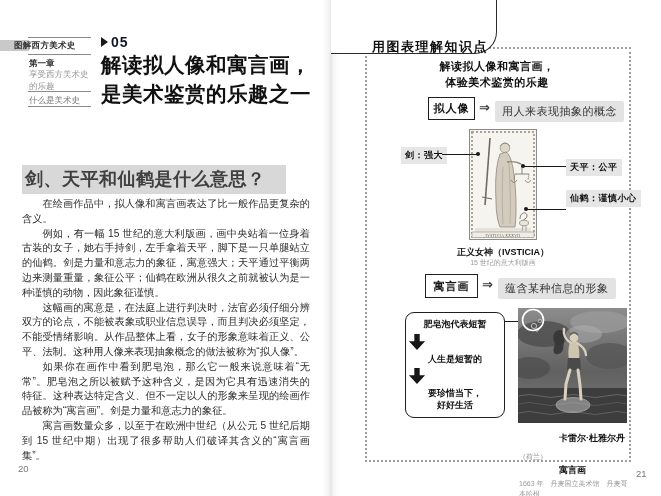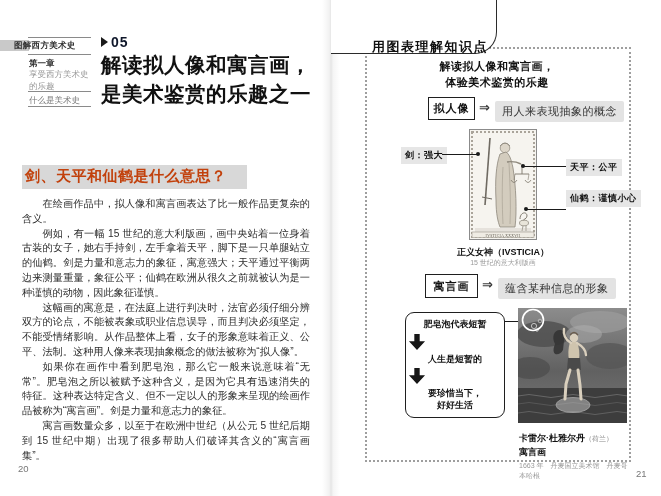--- a/index.html
+++ b/index.html
@@ -18,21 +18,21 @@
   .sb-chlabel{left:29px;top:58px;font-size:8.5px;font-weight:bold;color:#333;}
   .sb-chname{left:29px;top:69px;width:62px;font-size:8.5px;color:#999;line-height:11.5px;}
   .sb-section{left:29px;top:95px;font-size:8.5px;color:#777;}
 
   .lesson{left:101px;top:34px;display:flex;align-items:center;gap:3px;}
   .tri{width:0;height:0;border-left:7px solid #1a1a1a;border-top:5px solid transparent;border-bottom:5px solid transparent;}
   .lesson-no{font-size:14px;font-weight:800;letter-spacing:1px;color:#0f172a;}
   .big-title{left:101px;top:51px;font-size:20.5px;line-height:28.5px;font-weight:900;color:#111;letter-spacing:.5px;}
 
   .l-heading{left:22px;top:165px;background:#d8d8d8;padding:2px 20px 3px 3px;
-    font-size:15px;font-weight:800;color:#c2410c;letter-spacing:.5px;}
+    font-size:18px;font-weight:800;color:#404040;letter-spacing:.5px;}
   .l-body{left:22px;top:197px;width:288px;font-size:10.2px;line-height:14.8px;color:#2c2c2c;text-align:justify;}
   .l-body p{margin:0;text-indent:2em;}
   .pageno{font-size:9.5px;color:#777;}
 
   
   .dotted-box{left:365px;top:47px;width:262px;height:411px;border:2px dotted #9e9e9e;}
   .tab{left:331px;top:-6px;width:165px;height:59px;background:#fff;
     border-right:1.5px solid #2b2b2b;border-bottom:1.5px solid #2b2b2b;border-bottom-right-radius:22px;}
   .tab-title{left:372px;top:28px;font-size:13px;font-weight:800;color:#111;letter-spacing:1.5px;margin-top:10px;}
 
@@ -48,21 +48,21 @@
   .conn-dot{width:4px;height:4px;border-radius:50%;background:#1a1a1a;}
 
   .cap-title{font-size:9px;font-weight:800;color:#111;}
   .cap-sub{font-size:7px;color:#9a9a9a;}
 
   .flow-box{left:405px;top:312px;width:100px;height:106px;border:1.5px solid #1f1f1f;border-radius:9px;background:#fff;
     display:flex;flex-direction:column;justify-content:space-between;padding:6px 2px;box-sizing:border-box;}
   .flow-step{font-size:9px;font-weight:700;color:#111;text-align:center;white-space:pre-line;line-height:11.5px;}
 
   .p-cap{left:519px;width:110px;}
-  .p-cap .artist{font-size:9px;font-weight:800;color:#111;}
+  .p-cap .artist{font-size:9px;font-weight:800;color:#111;margin-left:40px;}
   .p-cap .nat{font-size:7px;font-weight:normal;color:#8a8a8a;}
 </style>
 </head>
 <body>
 
 <div class="spread">
 
   <div class="abs sb-bleed"></div>
   <div class="abs sb-rule" style="top:37px"></div>
   <div class="abs sb-series">图解西方美术史</div>

